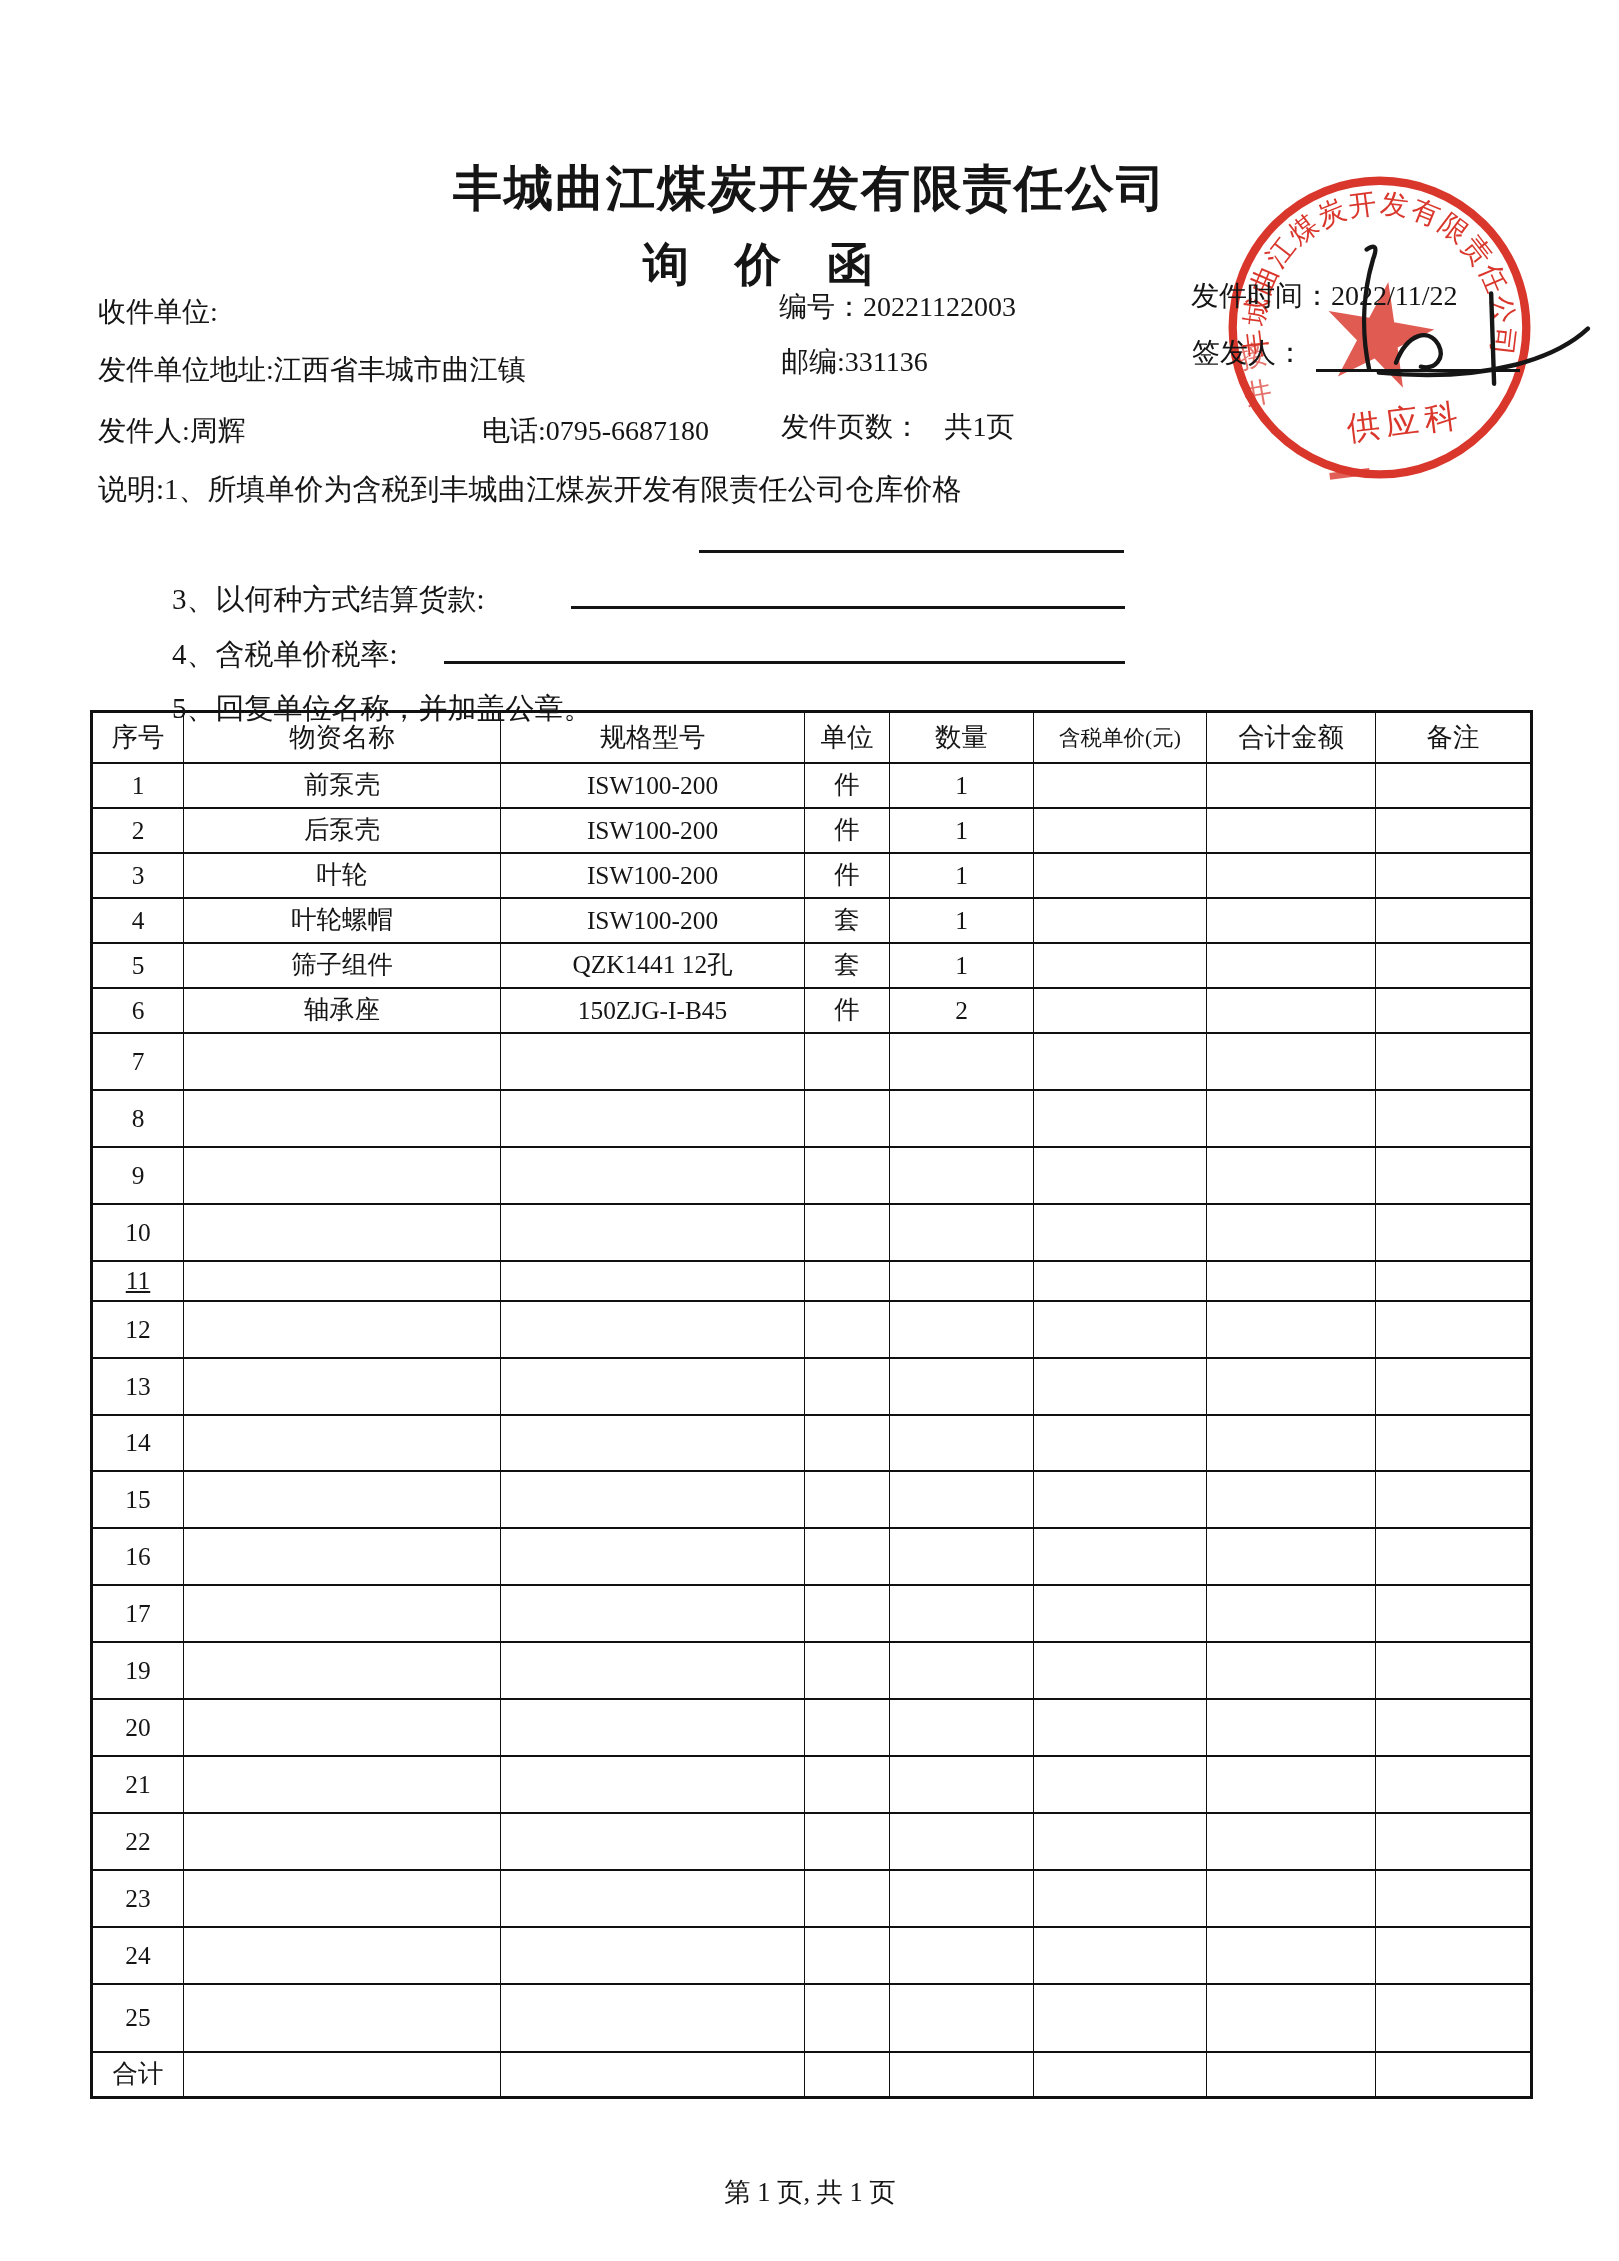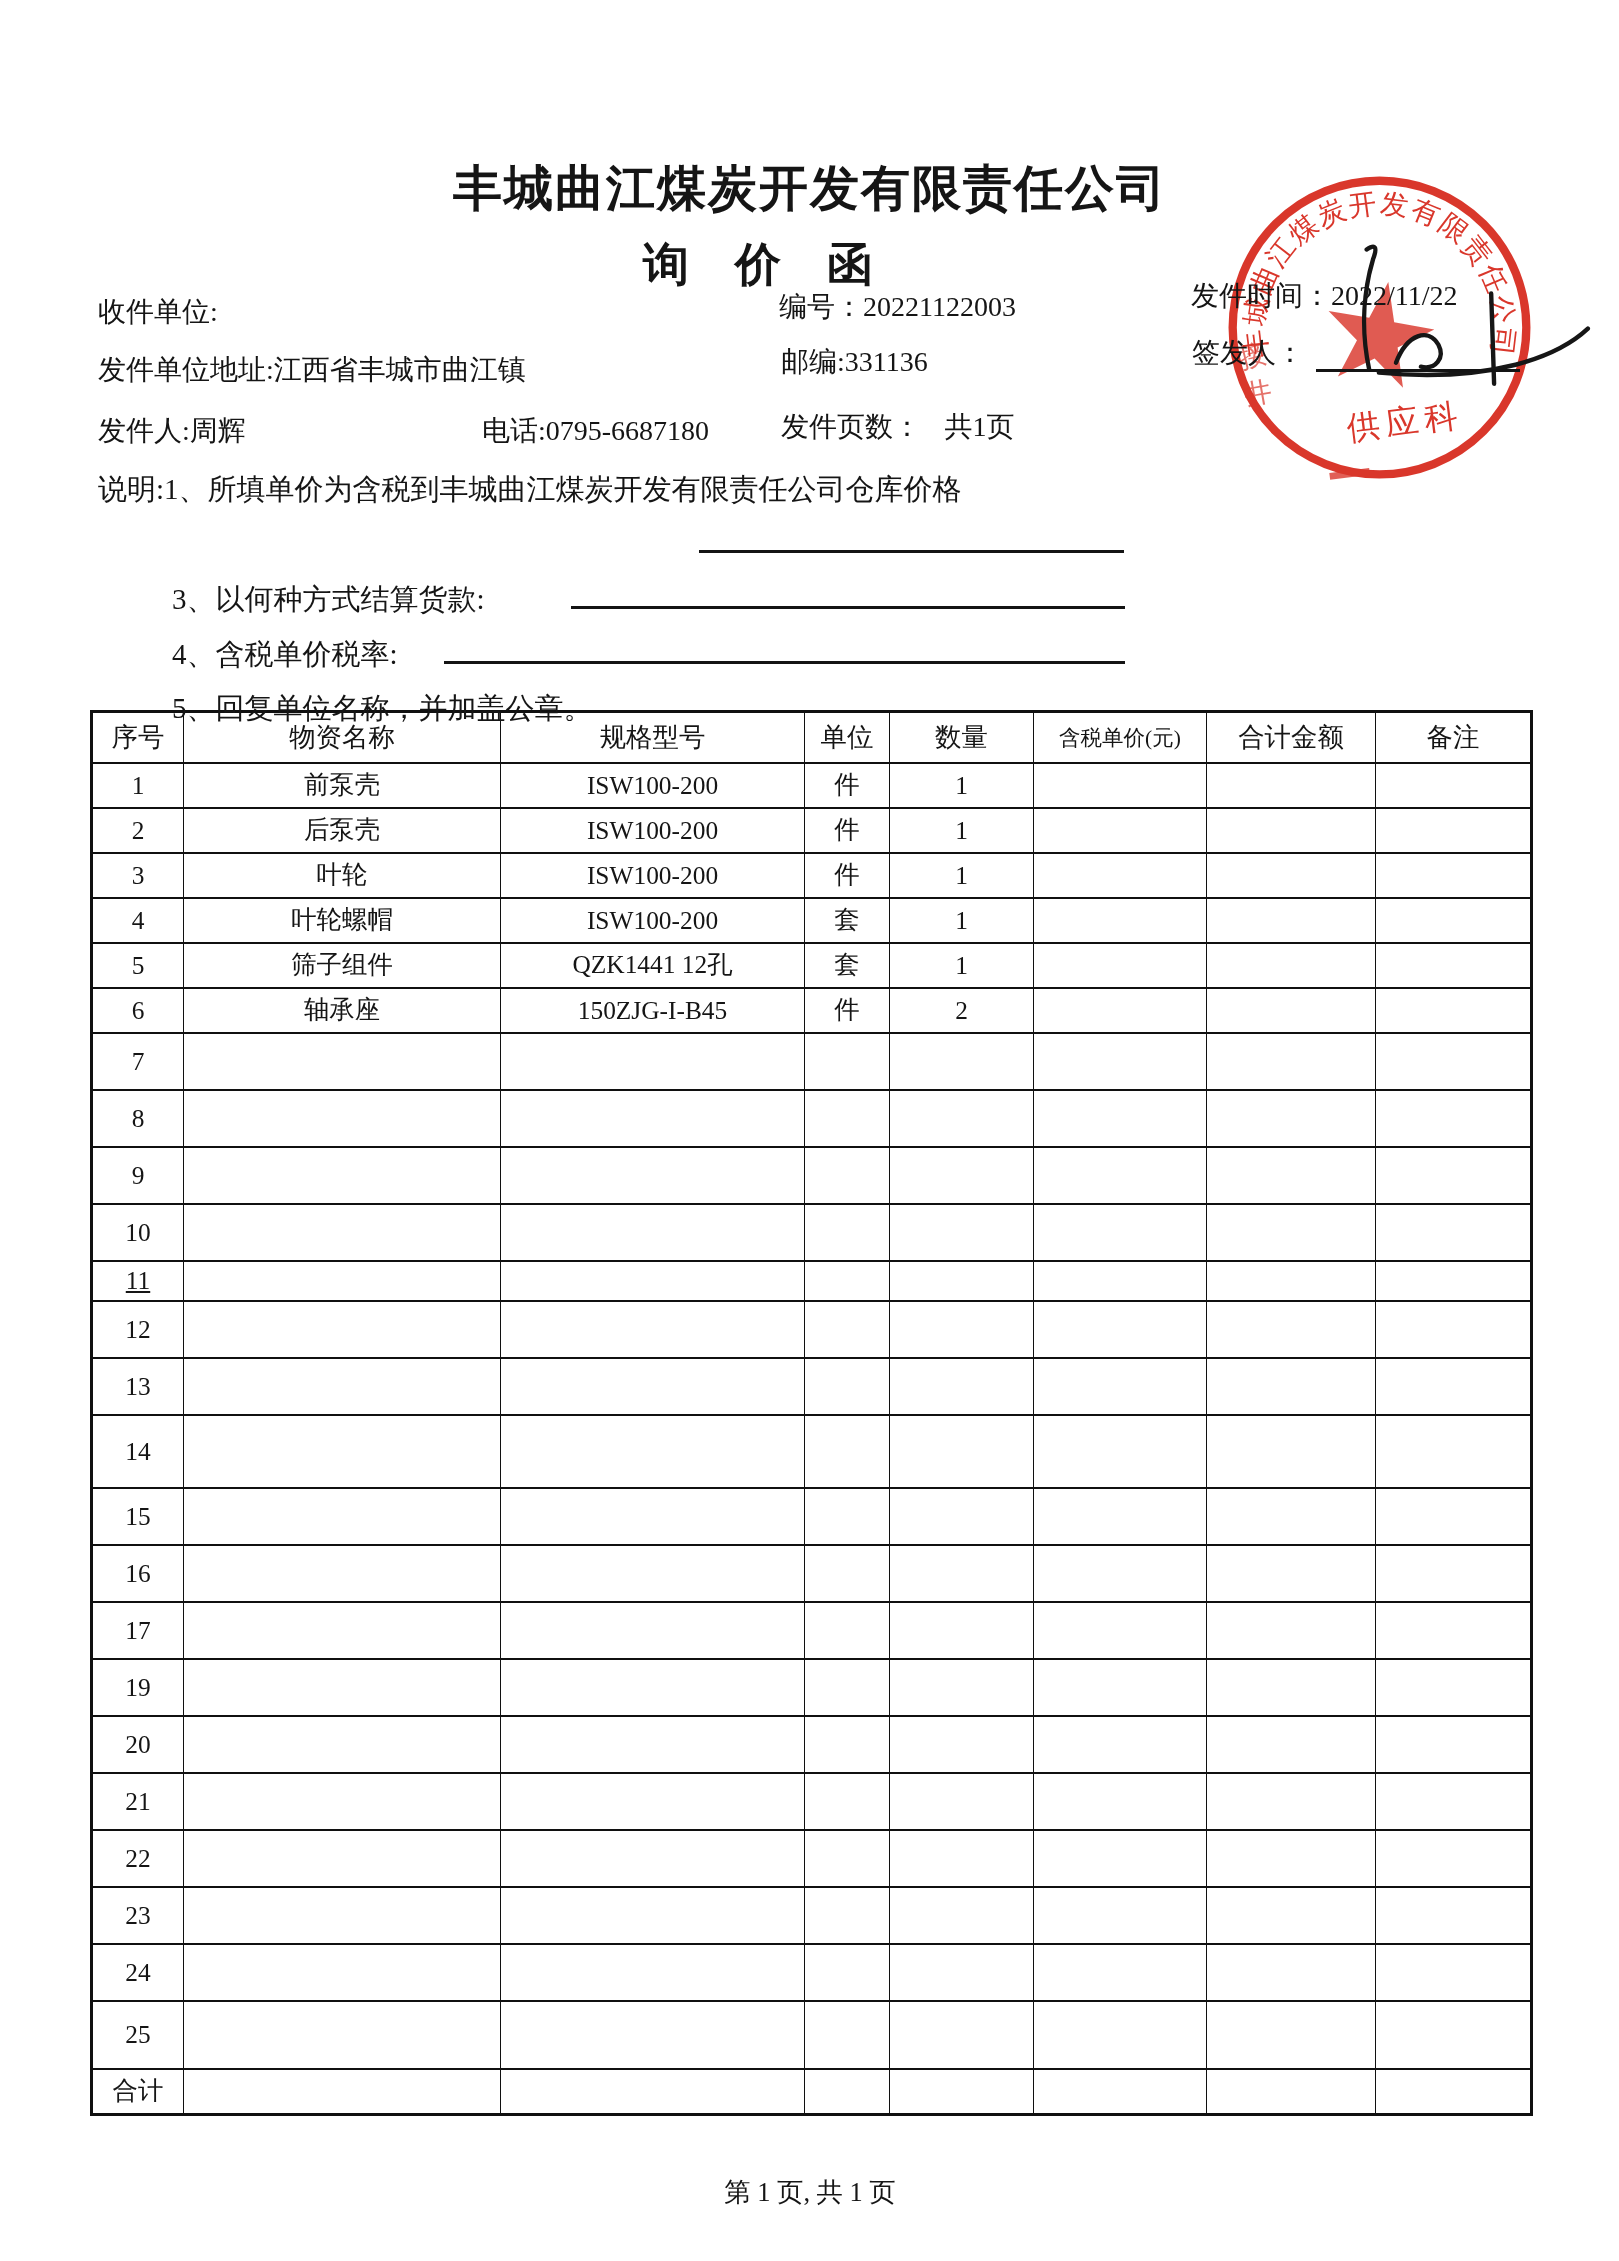--- a/index.html
+++ b/index.html
@@ -270,21 +270,21 @@
         <tr style="height: 57px;">
           <td>13</td>
           <td></td>
           <td></td>
           <td></td>
           <td></td>
           <td></td>
           <td></td>
           <td></td>
         </tr>
-        <tr style="height: 73px;">
+        <tr style="height: 56px;">
           <td>14</td>
           <td></td>
           <td></td>
           <td></td>
           <td></td>
           <td></td>
           <td></td>
           <td></td>
         </tr>
         <tr style="height: 57px;">

